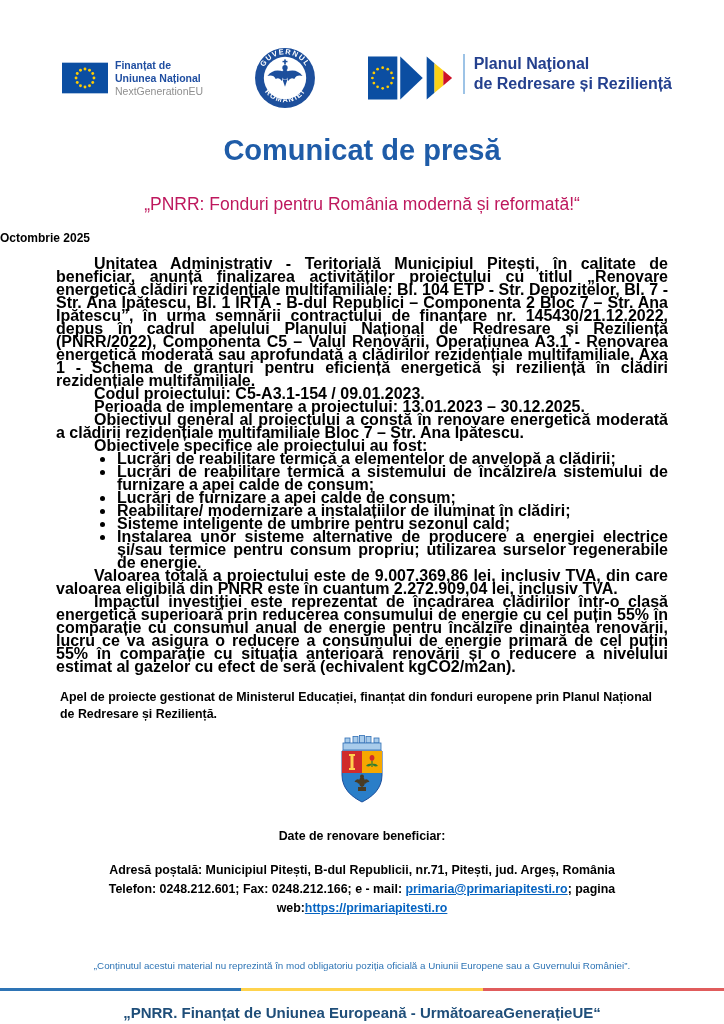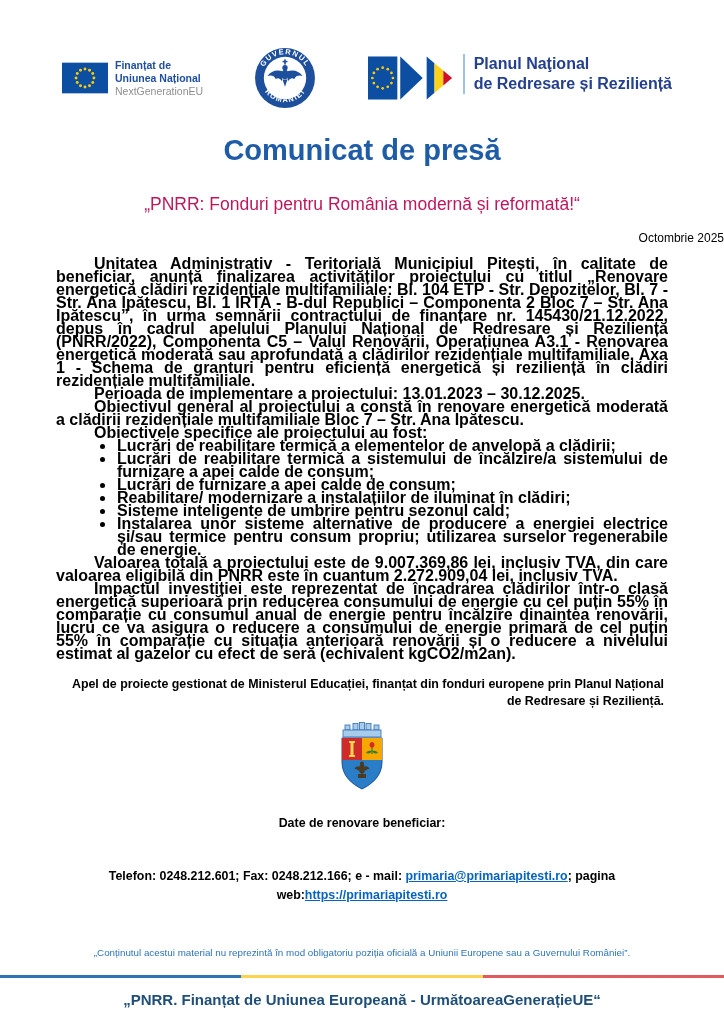--- a/index.html
+++ b/index.html
@@ -15,30 +15,30 @@
   .eu-logo .txt{font-size:10.5px;line-height:13px;}
   .eu-logo .txt .b{color:#1f4ea1;font-weight:bold;}
   .eu-logo .txt .g{color:#8f8f8f;}
   .pnrr-logo{display:flex;align-items:flex-start;}
   .pnrr-text{border-left:2px solid #9dc3e6;margin-left:7px;padding-left:9px;
              color:#24408e;font-weight:bold;font-size:16px;line-height:20px;}
   
   .doc-title{margin-top:20px;text-align:center;color:#1f5ca8;
              font-size:29px;font-weight:bold;}
   .doc-subtitle{margin-top:27px;text-align:center;color:#be185d;font-size:17.5px;}
-  .doc-date{margin-top:16px;text-align:right;
-            font-weight:normal;font-size:12px;}
+  .doc-date{margin-top:16px;text-align:left;padding-right:56px;
+            font-weight:bold;font-size:12px;}
   
   .body{margin:12px 56px 0 56px;font-size:16px;line-height:13px;
         text-align:justify;font-weight:bold;}
   .body p{margin:0;}
   .ind{text-indent:38px;}
   ul.obj{margin:0;padding:0 0 0 60px;}
   ul.obj li{margin:0;padding-left:1px;}
-  .center-bold{margin:16px 60px 12px 60px;text-align:right;font-weight:bold;
+  .center-bold{margin:16px 60px 12px 60px;text-align:left;font-weight:bold;
                font-size:12.4px;line-height:17px;}
   .coat{display:block;margin:12px auto 0 auto;}
   .contact-head{margin-top:22px;text-align:center;font-weight:bold;font-size:12.4px;}
   .contact-block{margin:18px 90px 0 90px;text-align:center;font-weight:bold;
                  font-size:12.4px;line-height:19px;}
   a.doc-link{color:#0563c1;text-decoration:underline;font-weight:bold;cursor:pointer;}
   .disclaimer{margin-top:42px;text-align:center;color:#2e74b5;font-size:9.8px;}
   
   .tricolor{margin-top:17px;height:3px;display:flex;}
   .tricolor div{flex:1;height:3px;}
@@ -137,20 +137,21 @@
   </div>
 
   <div class="doc-title">Comunicat de presă</div>
   <div class="doc-subtitle">„PNRR: Fonduri pentru România modernă și reformată!“</div>
   <div class="doc-date">Octombrie 2025</div>
 
   <div class="body">
 
     <p class="ind"><b>Unitatea Administrativ - Teritorială Municipiul Pitești</b><span>, în calitate de beneficiar, anunță finalizarea activităților proiectului cu titlul </span><b>„Renovare energetică clădiri rezidențiale multifamiliale: Bl. 104 ETP - Str. Depozitelor, Bl. 7 - Str. Ana Ipătescu, Bl. 1 IRTA - B-dul Republici – Componenta 2 Bloc 7 – Str. Ana Ipătescu”</b><span>, în urma semnării contractului de finanțare nr. </span><b>145430/21.12.2022</b><span>, depus în cadrul apelului Planului Național de Redresare și Reziliență (PNRR/2022), Componenta C5 – Valul Renovării, Operațiunea A3.1 - Renovarea energetică moderată sau aprofundată a clădirilor rezidențiale multifamiliale, Axa 1 - Schema de granturi pentru eficiență energetică și reziliență în clădiri rezidențiale multifamiliale.</span></p>
 
+    <p class="ind"><b>Codul proiectului: C5-A3.1-154 / 09.01.2023.</b></p>
 
     <p class="ind"><b>Perioada de implementare a proiectului:</b><span> 13.01.2023 – 30.12.2025.</span></p>
 
     <p class="ind"><b>Obiectivul general al proiectului</b><span> a constă în renovare energetică moderată a clădirii rezidențiale multifamiliale Bloc 7 – Str. Ana Ipătescu.</span></p>
 
     <p class="ind"><b>Obiectivele specifice</b><span> ale proiectului au fost:</span></p>
 
     <ul class="obj">
       <li>Lucrări de reabilitare termică a elementelor de anvelopă a clădirii;</li>
       <li>Lucrări de reabilitare termică a sistemului de încălzire/a sistemului de furnizare a apei calde de consum;</li>
@@ -200,21 +201,21 @@
       <ellipse cx="30" cy="47" rx="3" ry="5"></ellipse>
       <circle cx="30" cy="41.5" r="2"></circle>
       <path d="M28,45 Q24,43 22.5,47 Q25.5,46.5 26.5,49 Z"></path>
       <path d="M32,45 Q36,43 37.5,47 Q34.5,46.5 33.5,49 Z"></path>
     </g>
   </svg>
 
   <div class="contact-head">Date de renovare beneficiar:</div>
 
   <div class="contact-block">
-    <br>
+    <span>Adresă poștală: Municipiul Pitești, B-dul Republicii, nr.71, Pitești, jud. Argeș, România</span><br>
     <span>Telefon: 0248.212.601; Fax: 0248.212.166; e - mail: </span><a class="doc-link">primaria@primariapitesti.ro</a><span>; pagina web:</span><a class="doc-link">https://primariapitesti.ro</a>
   </div>
 
   <div class="disclaimer">„Conținutul acestui material nu reprezintă în mod obligatoriu poziția oficială a Uniunii Europene sau a Guvernului României”.</div>
 
   <div class="tricolor">
     <div class="tri-blue"></div>
     <div class="tri-yellow"></div>
     <div class="tri-red"></div>
   </div>

